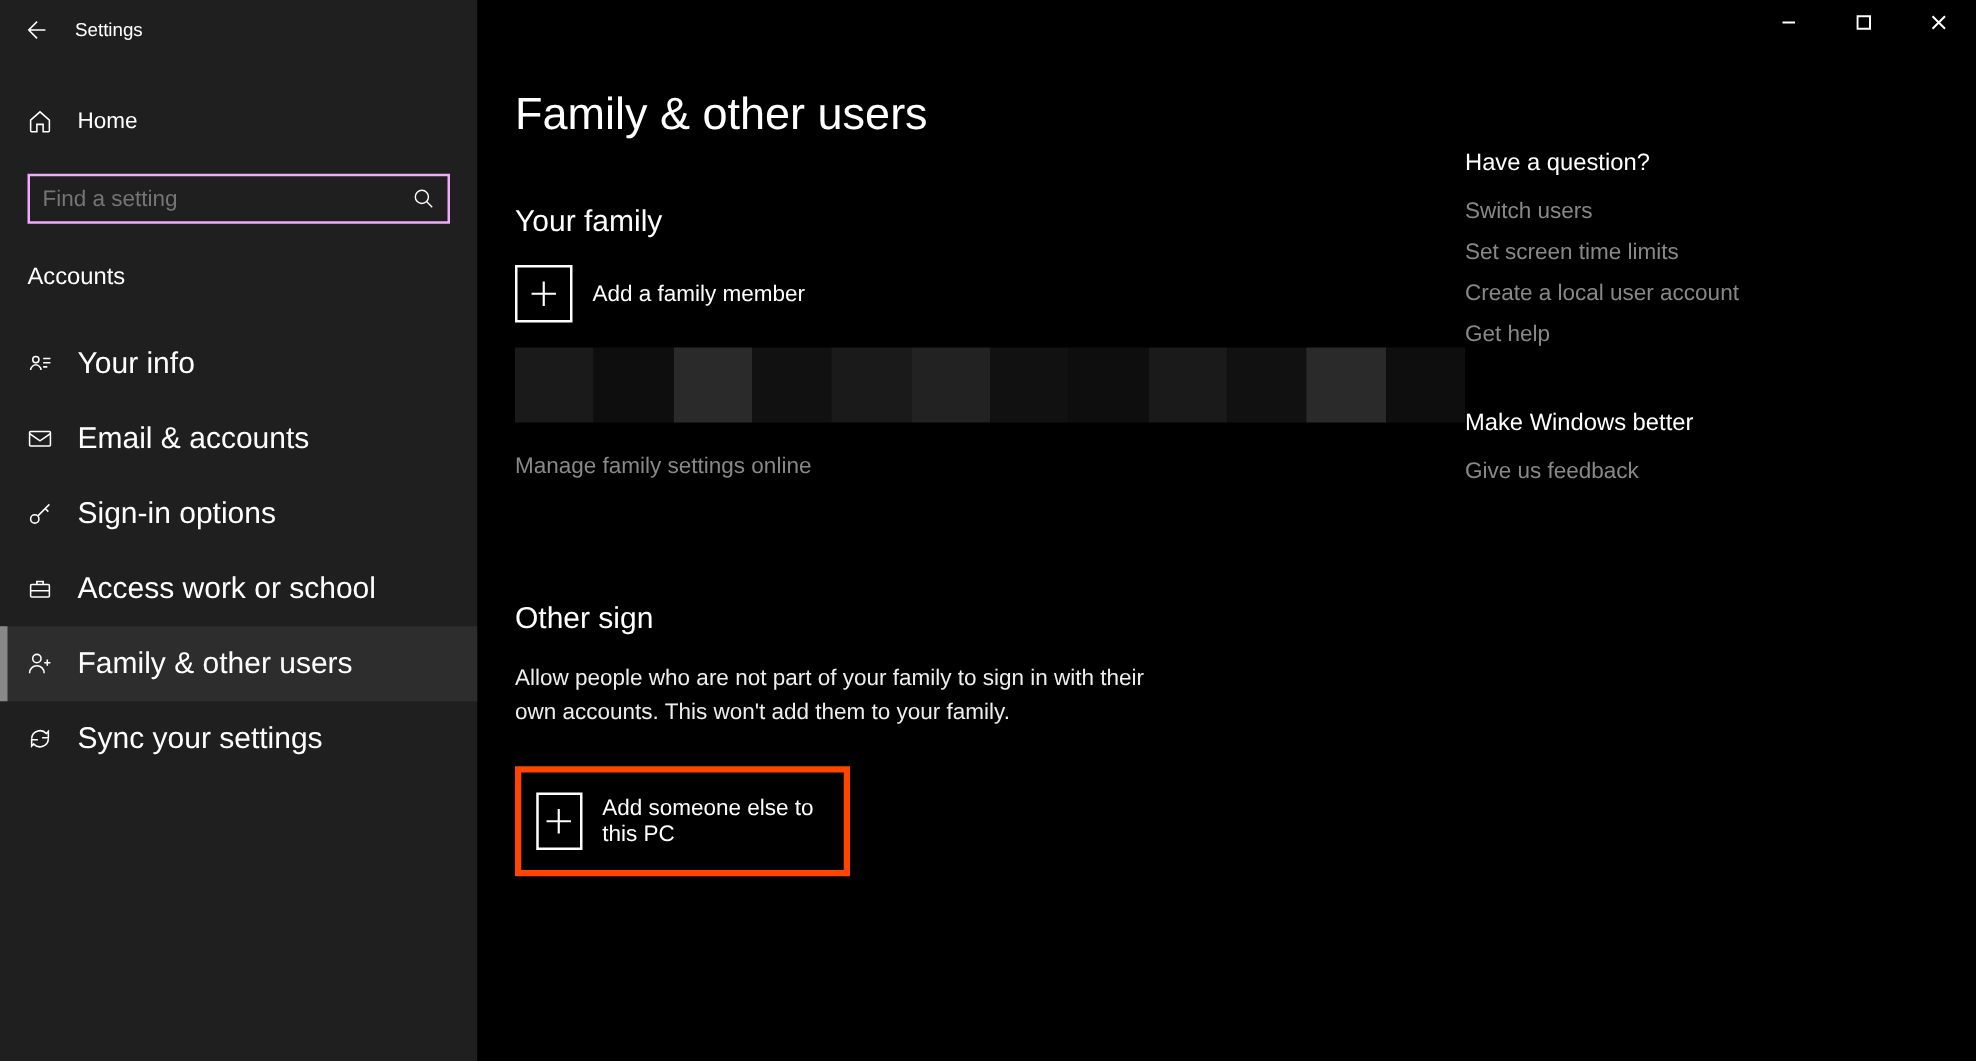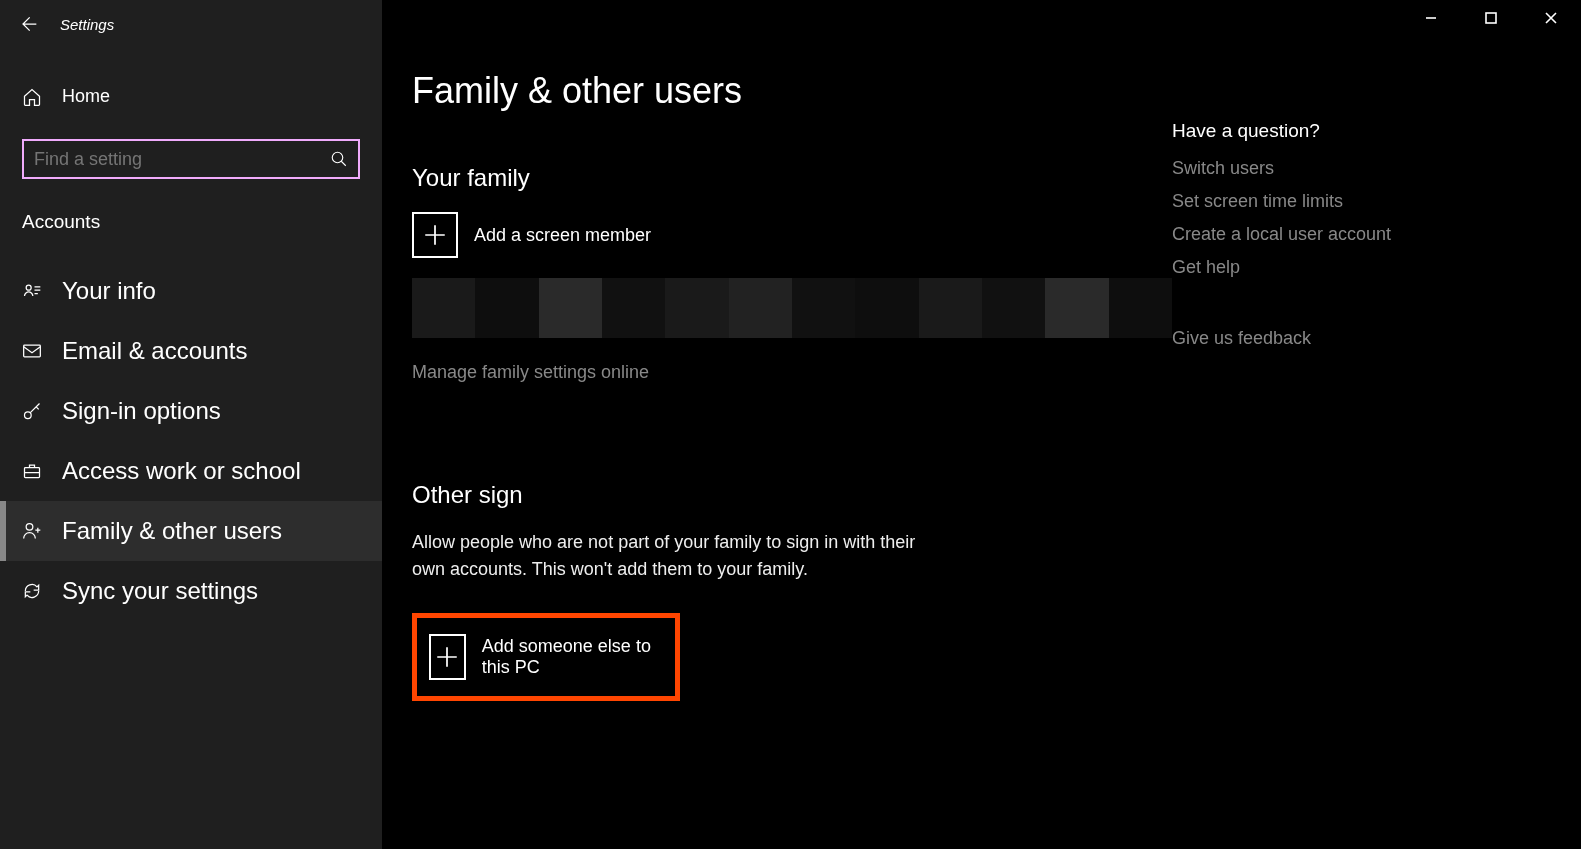--- a/index.html
+++ b/index.html
@@ -1,21 +1,21 @@
 <!DOCTYPE html>
 <html><head>
 <meta charset="utf-8">
 <style>
   * { margin: 0; padding: 0; box-sizing: border-box; }
   html, body { width: 1581px; height: 849px; background: #000; color: #fff; font-family: "Segoe UI", sans-serif; overflow: hidden; }
   .app { display: flex; height: 100%; }
 
   
   .sidebar { width: 382px; background: #1f1f1f; display: flex; flex-direction: column; }
-  .sidebar-header { display: flex; align-items: center; height: 48px; padding: 0 18px; font-style: italic; }
+  .sidebar-header { display: flex; align-items: center; height: 48px; padding: 0 18px; }
   .back-arrow { width: 20px; height: 20px; display: flex; align-items: center; justify-content: center; cursor: pointer; }
   .sidebar-title { margin-left: 22px; font-size: 15px; }
   .home-row { display: flex; align-items: center; padding: 14px 22px; margin-top: 24px; cursor: pointer; }
   .home-icon { width: 20px; height: 20px; margin-right: 20px; }
   .home-label { font-size: 18px; }
   .search-box { margin: 18px 22px 0 22px; border: 2px solid #f0abfc; height: 40px; display: flex; align-items: center; padding: 0 10px; }
   .search-input { flex: 1; background: transparent; border: none; outline: none; color: #ccc; font-size: 18px; font-family: inherit; }
   .search-icon { width: 18px; height: 18px; }
   .category-label { margin: 32px 22px 10px 22px; font-size: 19px; font-weight: 400; }
   .nav-list { margin-top: 18px; }
@@ -173,21 +173,21 @@
       <h1 class="page-title">Family &amp; other users</h1>
 
       <div class="section">
         <h2 class="section-title">Your family</h2>
         <div class="add-row">
           <div class="plus-box">
               <svg viewBox="0 0 24 24" width="26" height="26">
                 <path d="M12 3v18M3 12h18"></path>
               </svg>
             </div>
-          <span class="add-label">Add a screen member</span>
+          <span class="add-label">Add a family member</span>
         </div>
         <div class="redacted-strip">
           <div class="r1"></div>
             <div class="r3"></div>
             <div class="r2"></div>
             <div class="r5"></div>
             <div class="r1"></div>
             <div class="r4"></div>
             <div class="r5"></div>
             <div class="r3"></div>
@@ -218,17 +218,18 @@
 
     <div class="right-panel">
       <div class="right-group">
         <div class="right-heading">Have a question?</div>
         <a class="right-link">Switch users</a>
         <a class="right-link">Set screen time limits</a>
         <a class="right-link">Create a local user account</a>
         <a class="right-link">Get help</a>
       </div>
       <div class="right-group">
+        <div class="right-heading">Make Windows better</div>
         <a class="right-link">Give us feedback</a>
       </div>
     </div>
   </div>
 </div>
 
 </body></html>

